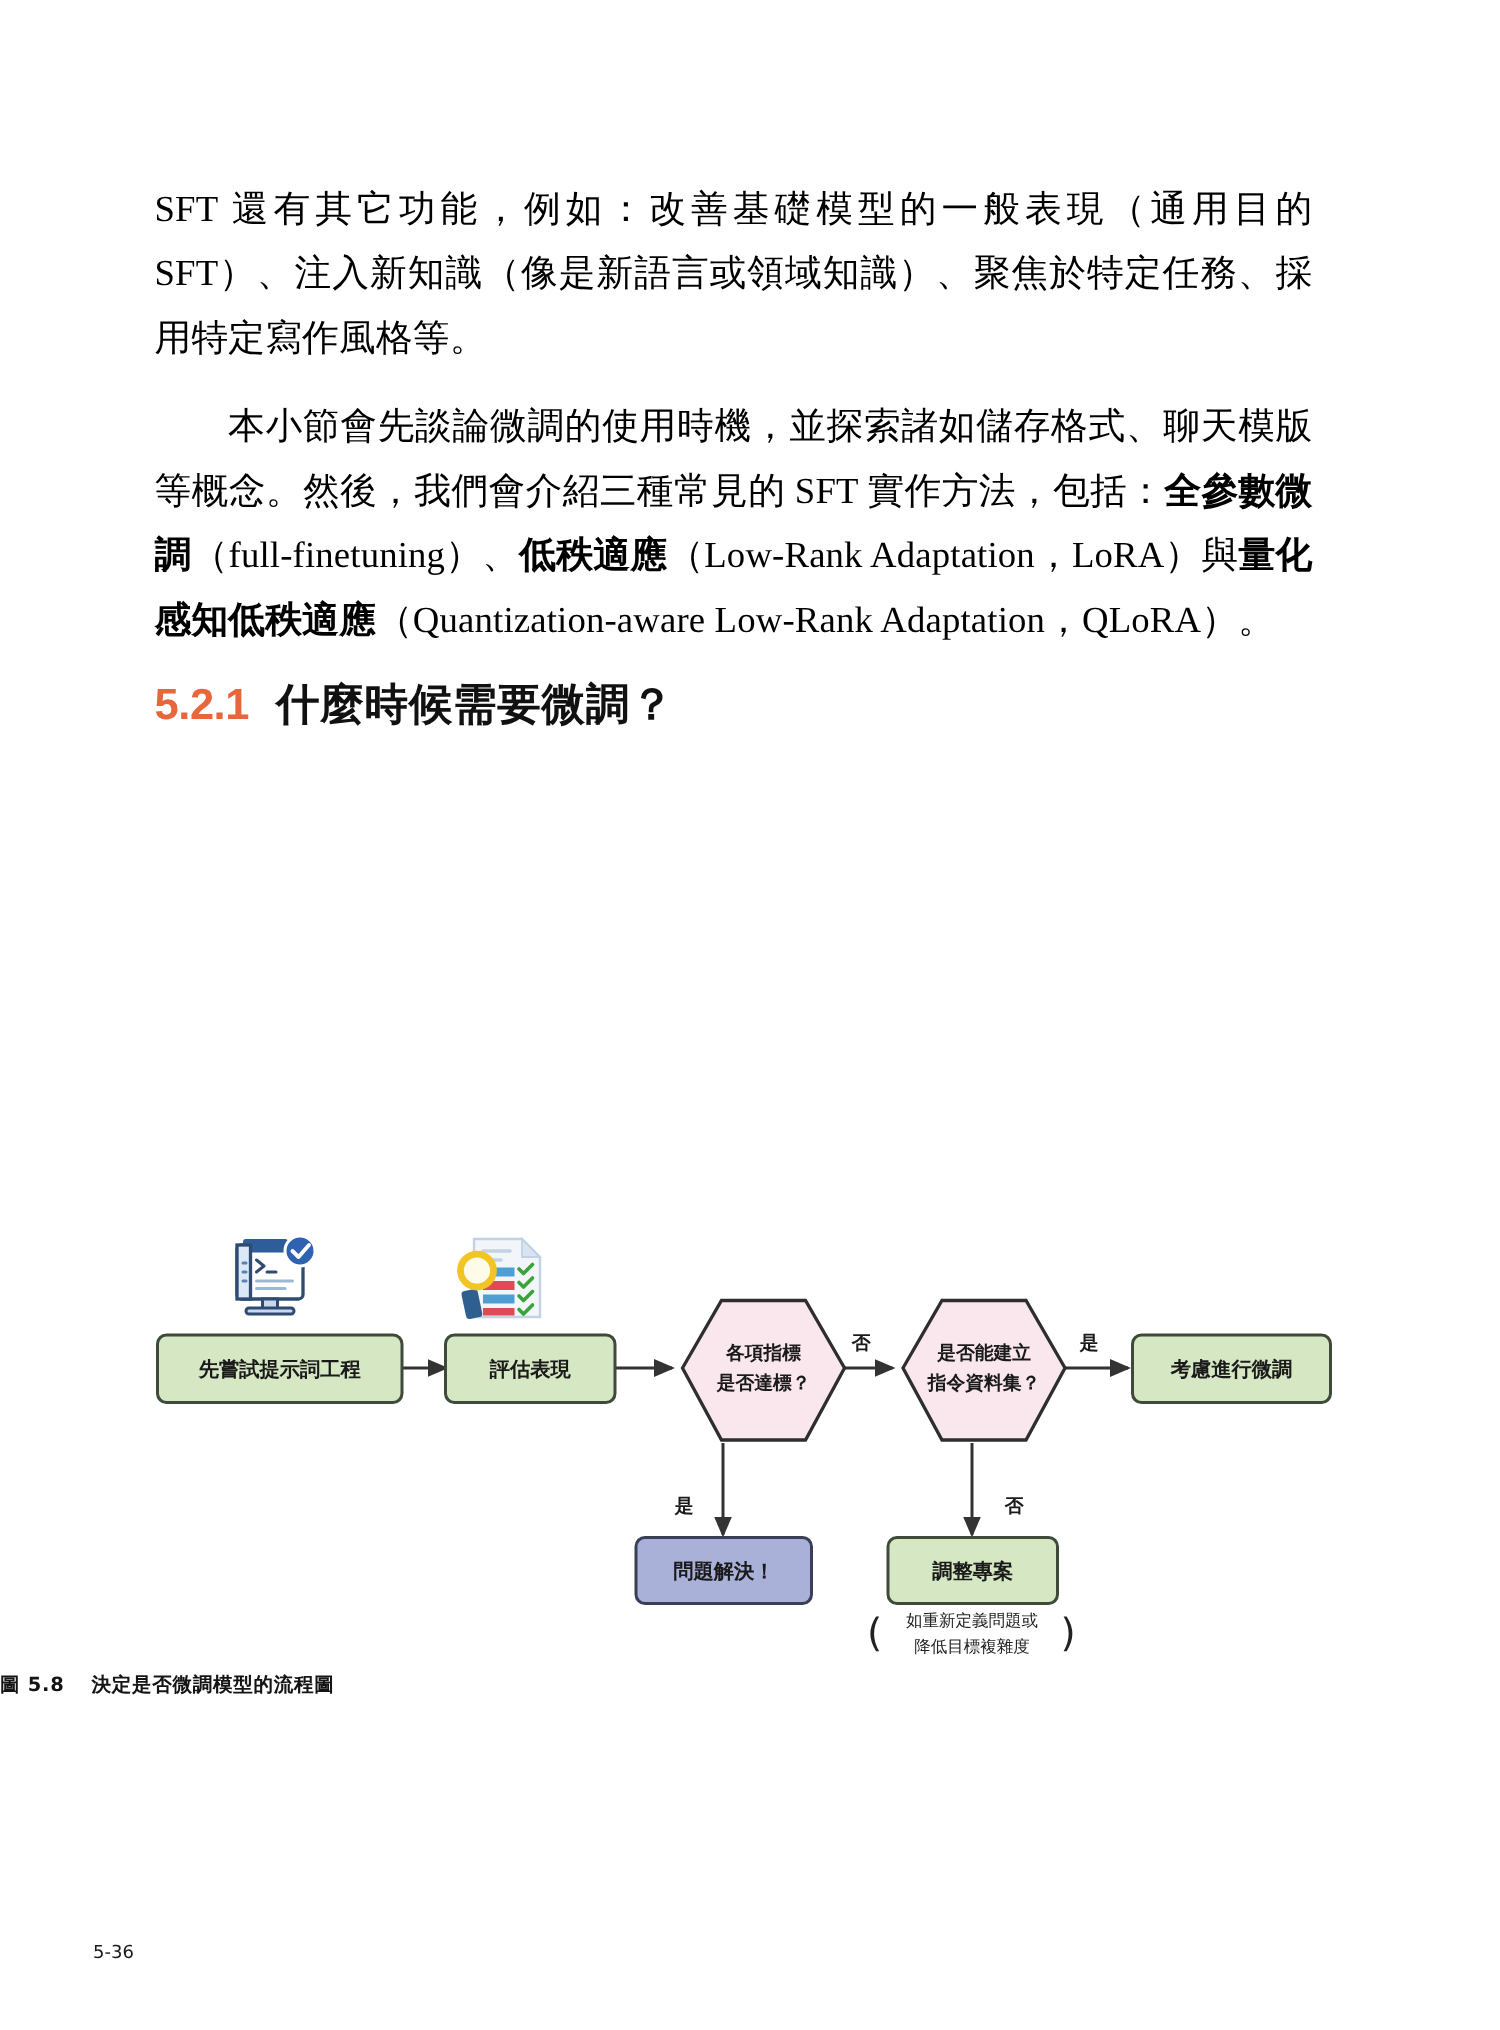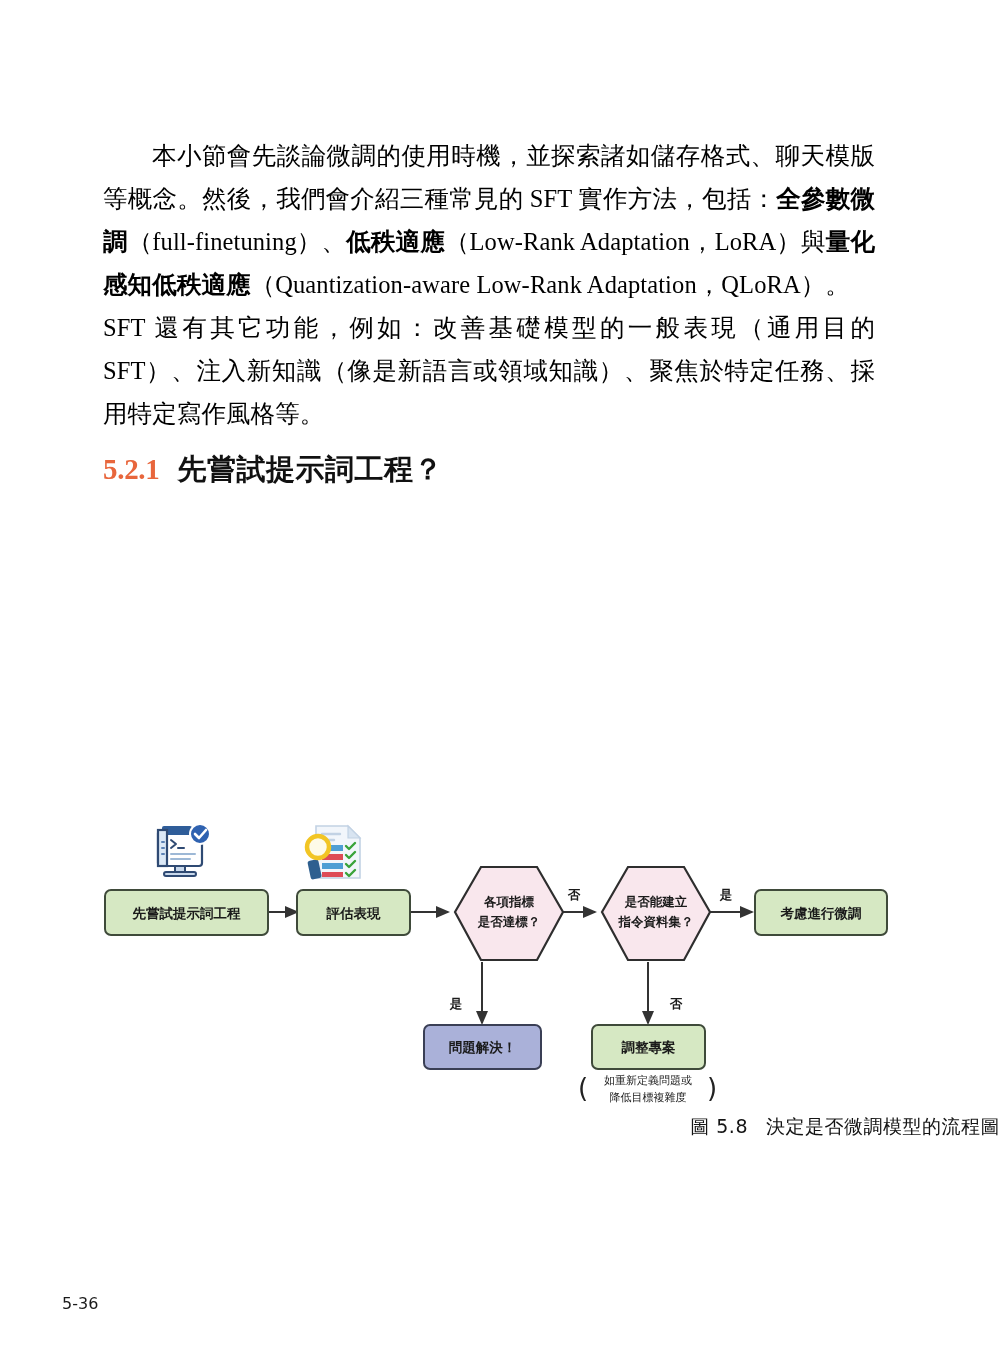--- a/index.html
+++ b/index.html
@@ -55,21 +55,21 @@
   .heading {
     position: absolute;
     left: 103px;
     top: 450px;
     display: flex;
     align-items: baseline;
     gap: 18px;
   }
   .heading .num {
     color: #e8663c;
-    font-family: Liberation Serif, serif;
+    font-family: Liberation Sans, sans-serif;
     font-weight: bold;
     font-size: 29px;
     letter-spacing: -0.3px;
   }
   .heading .title {
     color: #111;
     font-family: "DejaVu Sans", sans-serif;
     font-weight: bold;
     font-size: 29px;
     letter-spacing: 0.5px;
@@ -116,24 +116,24 @@
     font-family: "DejaVu Sans", sans-serif;
     font-size: 26px;
     fill: #222;
   }
 
   .fig-caption {
     position: absolute;
     left: 0;
     top: 1114px;
     width: 1000px;
-    text-align: right;
-    font-family: "DejaVu Sans", sans-serif;
-    font-weight: normal;
-    font-size: 19px;
+    text-align: left;
+    font-family: "DejaVu Sans", sans-serif;
+    font-weight: bold;
+    font-size: 13px;
     color: #141414;
     letter-spacing: 0.5px;
   }
   .fig-caption .cap-sep {
     display: inline-block;
     width: 18px;
   }
 
   
   .tail {
@@ -142,39 +142,39 @@
     top: 1186px;
     width: 772px;
   }
 
   
   .page-num {
     position: absolute;
     left: 62px;
     top: 1294px;
     font-family: "DejaVu Sans", sans-serif;
-    font-size: 16px;
+    font-size: 12px;
     color: #1a1a1a;
   }
 </style>
 </head>
 <body>
 
 <div class="page">
 
   <div class="content">
 
+    <p class="body">SFT 還有其它功能，例如：改善基礎模型的一般表現（通用目的 SFT）、注入新知識（像是新語言或領域知識）、聚焦於特定任務、採用特定寫作風格等。</p>
+
     <p class="body indent gap-top"><span>本小節會先談論微調的使用時機，並探索諸如儲存格式、聊天模版等概念。然後，我們會介紹三種常見的 SFT 實作方法，包括：</span><b class="hv">全參數微調</b><span>（full-finetuning）、</span><b class="hv">低秩適應</b><span>（Low-Rank Adaptation，LoRA）與</span><b class="hv">量化感知低秩適應</b><span>（Quantization-aware Low-Rank Adaptation，QLoRA）。</span></p>
-
-    <p class="body">SFT 還有其它功能，例如：改善基礎模型的一般表現（通用目的 SFT）、注入新知識（像是新語言或領域知識）、聚焦於特定任務、採用特定寫作風格等。</p>
   </div>
 
   <div class="heading">
     <span class="num">5.2.1</span>
-    <span class="title">先嘗試提示詞工程？</span>
+    <span class="title">什麼時候需要微調？</span>
   </div>
 
 
   <div class="figure">
     <svg class="fig-svg" width="1000" height="320" viewBox="0 0 1000 320" xmlns="http://www.w3.org/2000/svg">
       <defs>
         <marker id="arrowhead" markerWidth="7" markerHeight="7" refX="6" refY="3" orient="auto">
           <path d="M0,0 L7,3 L0,6 z" fill="#333"></path>
         </marker>
       </defs>

